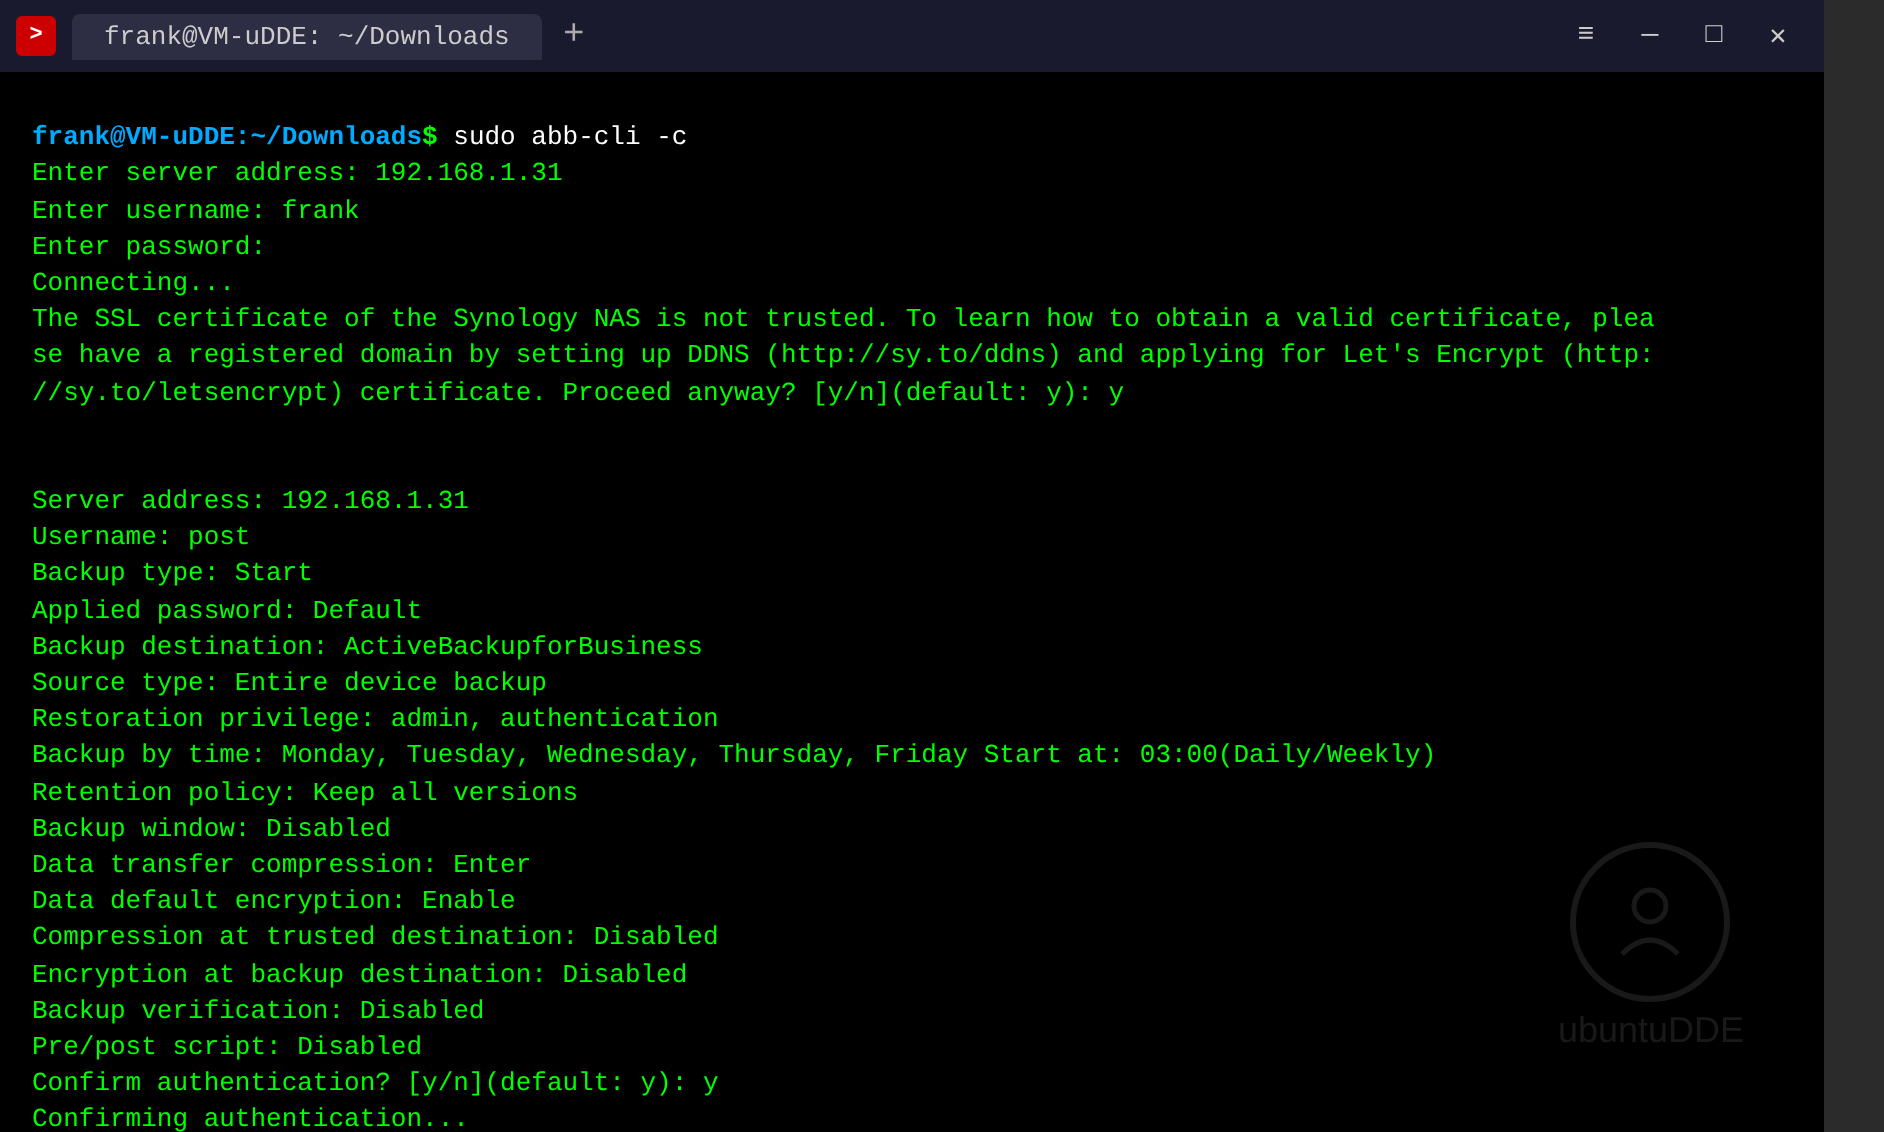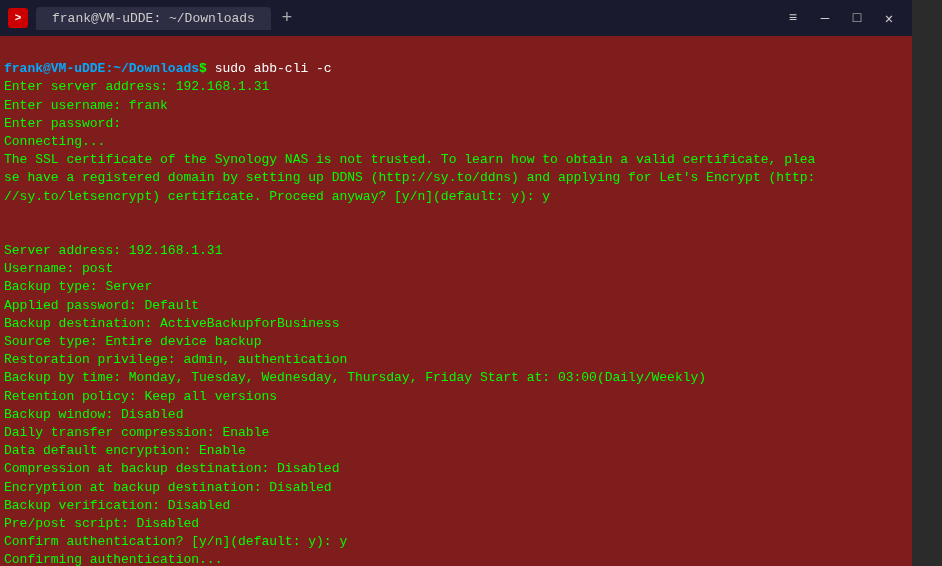--- a/index.html
+++ b/index.html
@@ -98,22 +98,22 @@
       align-items: center;
       justify-content: center;
       color: #cccccc;
       font-size: 14px;
       cursor: pointer;
       border-radius: 3px;
     }
 
     .terminal-body {
       flex: 1;
-      background: #7f1d1d;
-      padding: 6px 4px;
+      background: #000000;
+      padding: 6px 16px;
       overflow: hidden;
       position: relative;
     }
 
     .terminal-text {
       color: #00ff00;
       font-size: 13px;
       line-height: 1.4;
       white-space: pre-wrap;
       word-break: break-all;
@@ -195,34 +195,43 @@
 <span>Enter username: frank</span>
 <span>Enter password:</span>
 <span>Connecting...</span>
 <span class="ssl-warning">The SSL certificate of the Synology NAS is not trusted. To learn how to obtain a valid certificate, plea
 se have a registered domain by setting up DDNS (http://sy.to/ddns) and applying for Let's Encrypt (http:
 //sy.to/letsencrypt) certificate. Proceed anyway? [y/n](default: y): y</span>
 
 <span> </span>
 <span>Server address: 192.168.1.31</span>
 <span>Username: post</span>
-<span>Backup type: Server</span>
+<span>Backup type: Start</span>
 <span>Applied password: Default</span>
 <span>Backup destination: ActiveBackupforBusiness</span>
 <span>Source type: Entire device backup</span>
 <span>Restoration privilege: admin, authentication</span>
 <span>Backup by time: Monday, Tuesday, Wednesday, Thursday, Friday Start at: 03:00(Daily/Weekly)</span>
 <span>Retention policy: Keep all versions</span>
 <span>Backup window: Disabled</span>
-<span>Daily transfer compression: Enable</span>
+<span>Data transfer compression: Enter</span>
 <span>Data default encryption: Enable</span>
-<span>Compression at backup destination: Disabled</span>
+<span>Compression at trusted destination: Disabled</span>
 <span>Encryption at backup destination: Disabled</span>
 <span>Backup verification: Disabled</span>
 <span>Pre/post script: Disabled</span>
 <span>Confirm authentication? [y/n](default: y): y</span>
 <span>Confirming authentication...</span>
 
 
     </div>
 
+    <div class="watermark">
+      <div class="watermark-circle">
+        <svg width="44" height="44" viewBox="0 0 44 44">
+          <circle cx="22" cy="14" r="8" fill="none" stroke="#aaaaaa" stroke-width="2.5"></circle>
+          <path d="M8 38 Q22 24 36 38" fill="none" stroke="#aaaaaa" stroke-width="2.5"></path>
+        </svg>
+      </div>
+      <div class="watermark-text">ubuntuDDE</div>
+    </div>
   </div>
 </div>
 
 </body></html>

